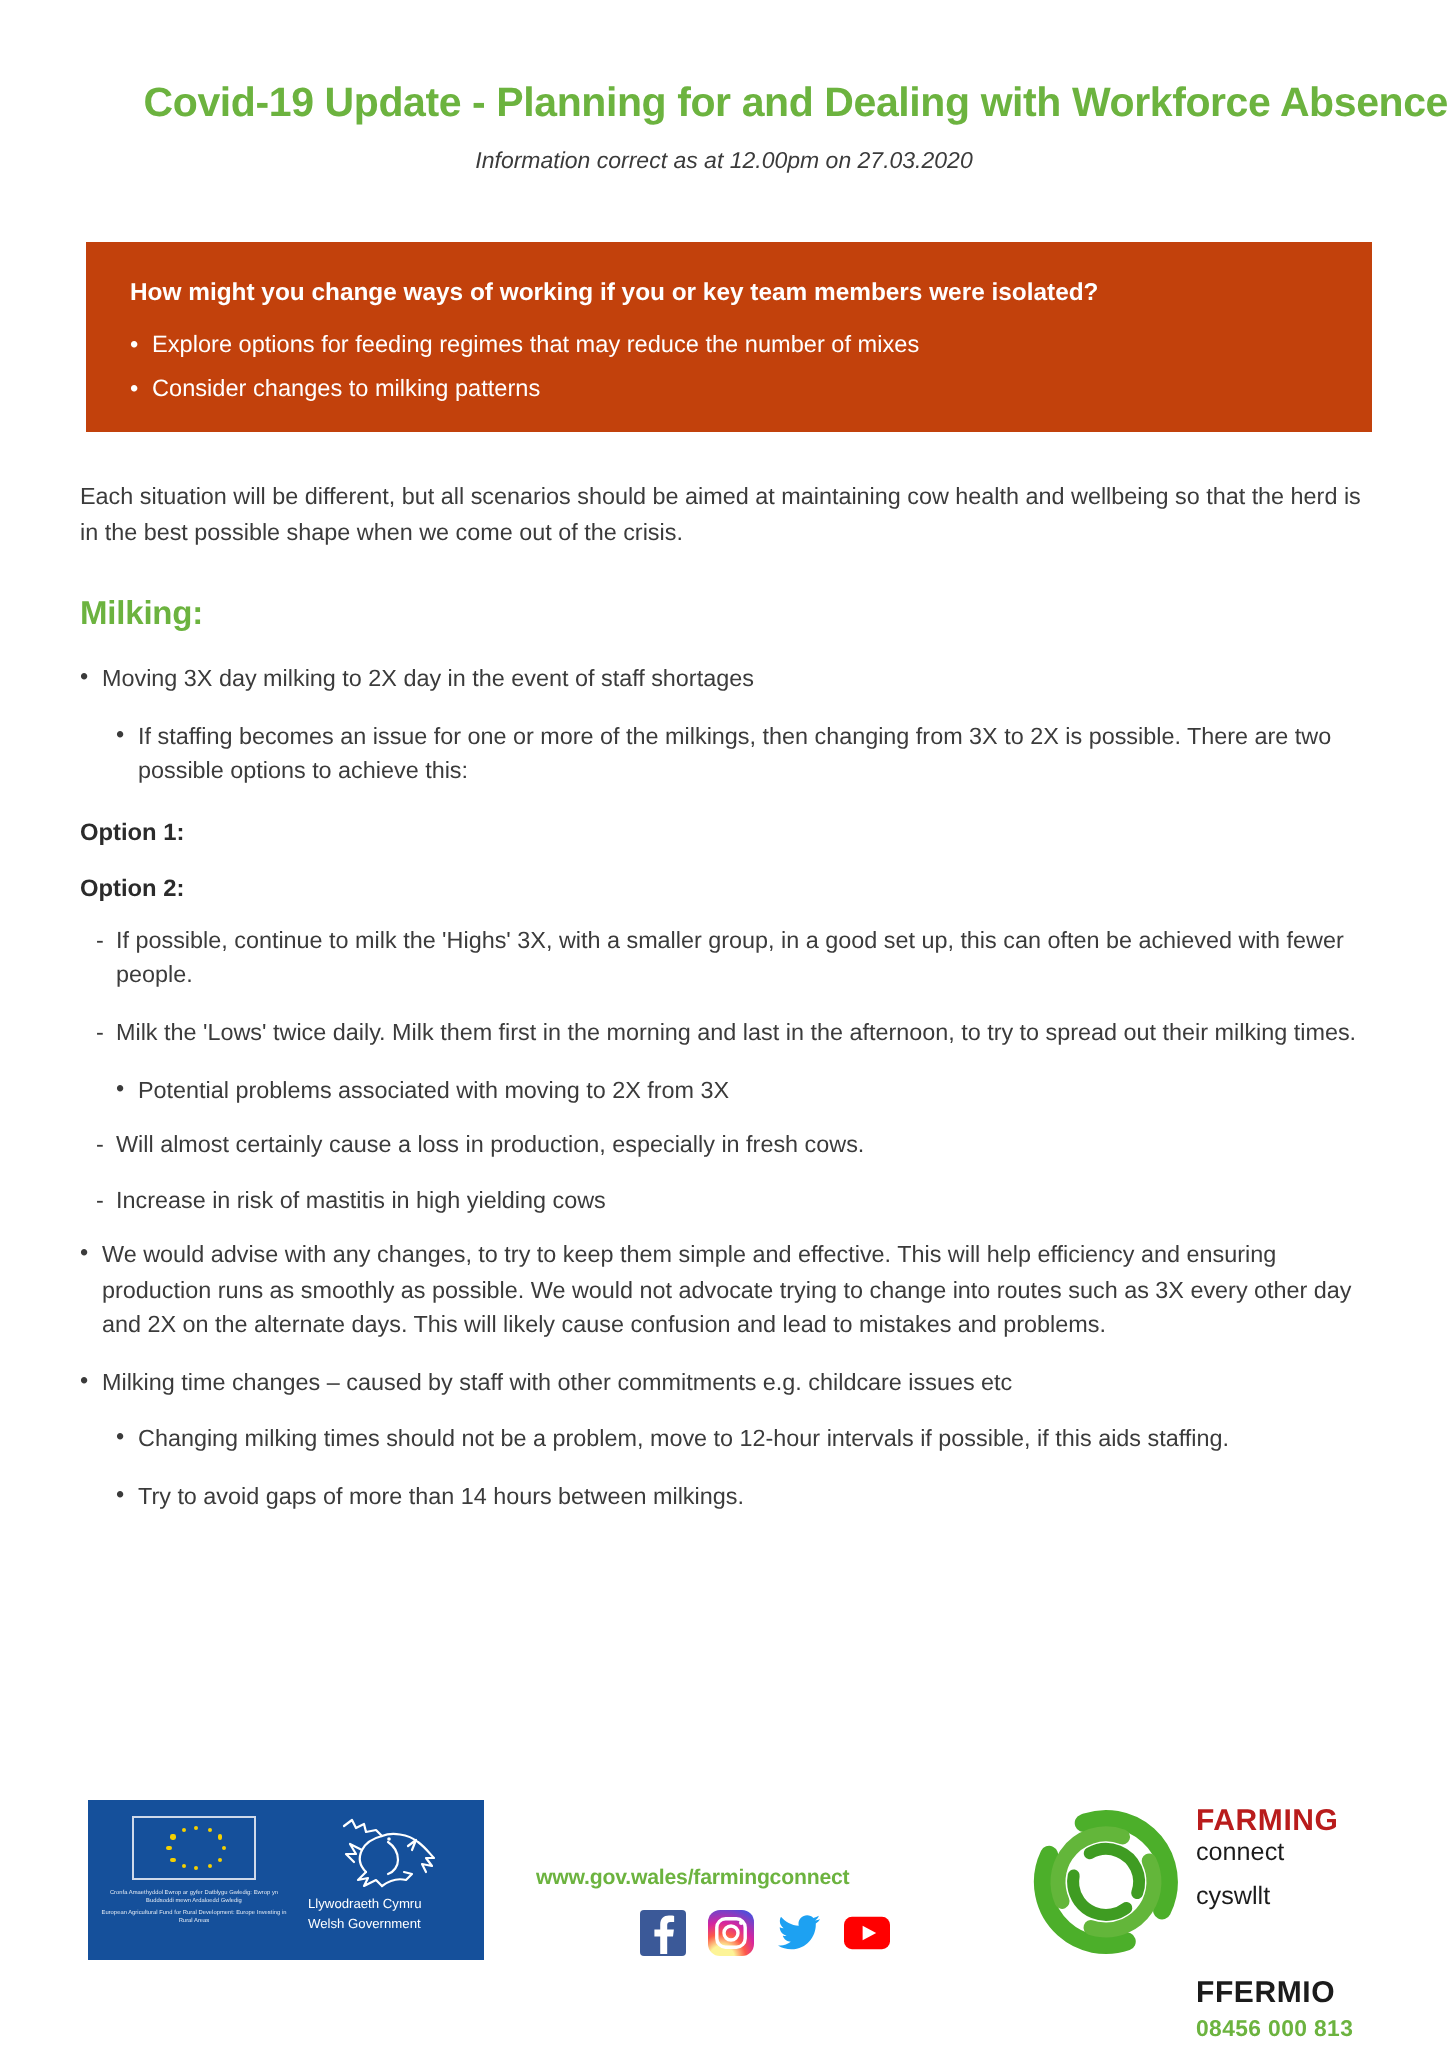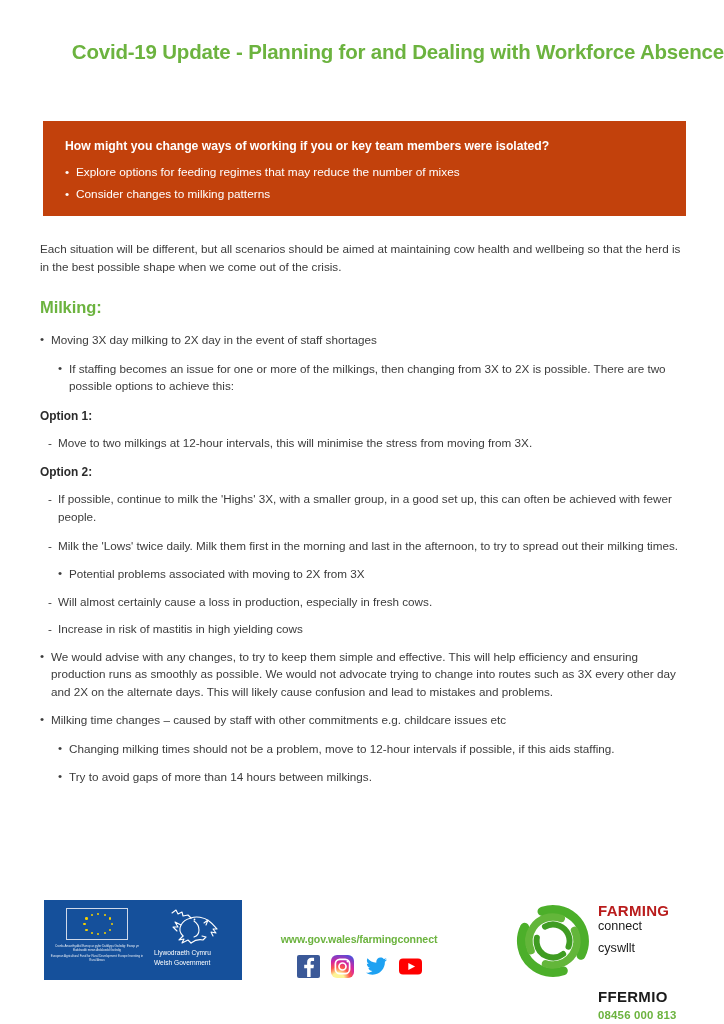--- a/index.html
+++ b/index.html
@@ -184,24 +184,23 @@
     font-size: 6.6px;
     line-height: 1.45;
     color: #ffffff;
     text-align: left;
     padding-left: 6px;
   }
 
   
   .web-block {
     position: absolute;
-    left: 245px;
+    left: 268px;
     top: 40px;
     width: 228px;
-    text-align: center;
   }
   .web-url {
     font-size: 10.6px;
     font-weight: bold;
     color: #6cb33f;
     letter-spacing: -0.1px;
     white-space: nowrap;
   }
   .social-row {
     margin-top: 10px;
@@ -226,20 +225,21 @@
   .fc-l3 { font-size: 12.6px; color: #1b1b1b; line-height: 1.2; margin-top: 7px; }
   .fc-l4 { font-size: 15px; font-weight: bold; color: #1b1b1b; letter-spacing: 0.3px; line-height: 1.05; margin-top: 33px; }
   .fc-phone { font-size: 11.4px; font-weight: bold; color: #6cb33f; margin-top: 4px; letter-spacing: 0.2px; }
 </style>
 </head>
 <body>
 
 <div class="page">
 
   <div class="doc-title">Covid-19 Update - Planning for and Dealing with Workforce Absence</div>
+  <div class="doc-subtitle">Information correct as at 12.00pm on 27.03.2020</div>
 
   <div class="callout">
     <div class="callout-question">How might you change ways of working if you or key team members were isolated?</div>
     <div class="callout-bullet">Explore options for feeding regimes that may reduce the number of mixes</div>
     <div class="callout-bullet">Consider changes to milking patterns</div>
   </div>
 
   <div class="body-area">
 
     <p class="para">Each situation will be different, but all scenarios should be aimed at maintaining cow health and wellbeing so that the herd is in the best possible shape when we come out of the crisis.</p>
@@ -248,23 +248,20 @@
 
     <ul class="lvl">
       <li class="b1">Moving 3X day milking to 2X day in the event of staff shortages</li>
     </ul>
 
     <ul class="lvl">
       <li class="b2">If staffing becomes an issue for one or more of the milkings, then changing from 3X to 2X is possible. There are two possible options to achieve this:</li>
     </ul>
 
     <div class="opt-heading">Option 1:</div>
-    <ul class="lvl">
-      <li class="d1">Move to two milkings at 12-hour intervals, this will minimise the stress from moving from 3X.</li>
-    </ul>
 
     <div class="opt-heading">Option 2:</div>
     <ul class="lvl">
       <li class="d1">If possible, continue to milk the 'Highs' 3X, with a smaller group, in a good set up, this can often be achieved with fewer people.</li>
       <li class="d1">Milk the 'Lows' twice daily. Milk them first in the morning and last in the afternoon, to try to spread out their milking times.</li>
     </ul>
 
     <ul class="lvl">
       <li class="b2 tight">Potential problems associated with moving to 2X from 3X</li>
       <li class="d1 tight">Will almost certainly cause a loss in production, especially in fresh cows.</li>

